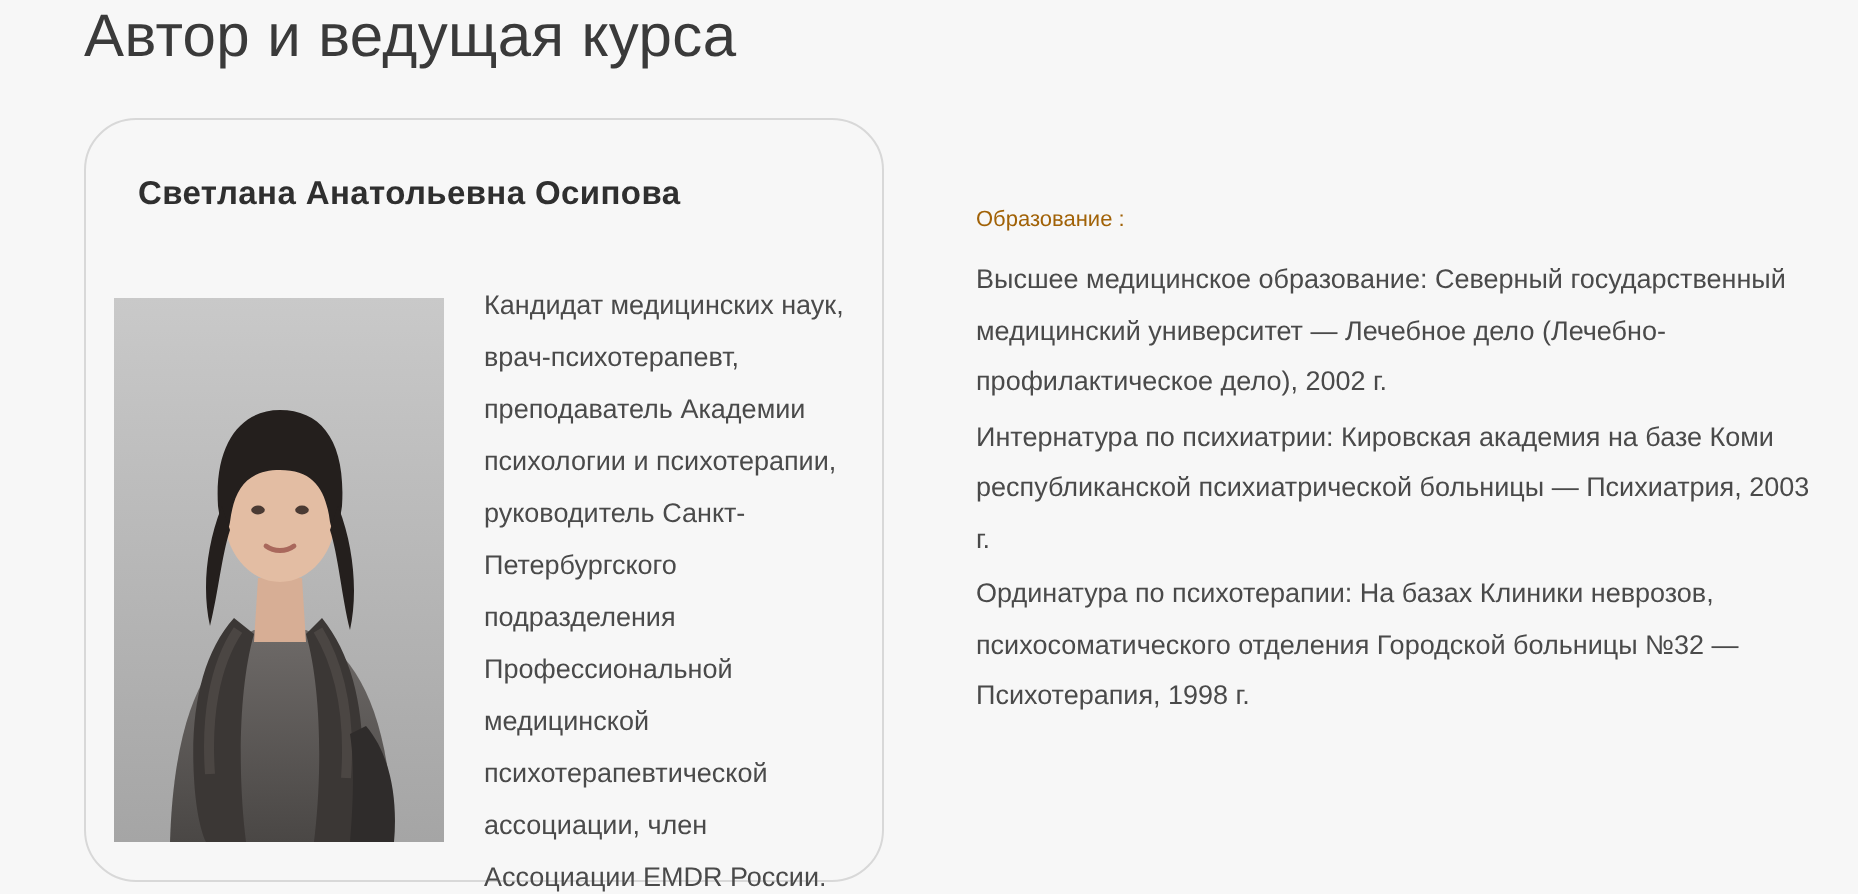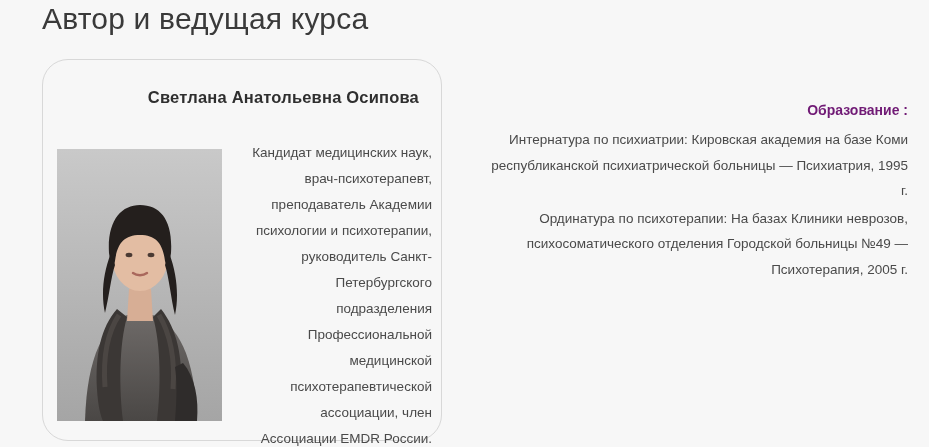--- a/index.html
+++ b/index.html
@@ -12,21 +12,20 @@
     background: #f7f7f7;
     font-family: "Liberation Sans", sans-serif;
     color: #3d3d3d;
     overflow: hidden;
   }
   .page {
     position: relative;
     width: 929px;
     height: 447px;
     box-sizing: border-box;
-    text-align: right;
   }
   .page-title {
     position: absolute;
     left: 42px;
     top: -2px;
     font-size: 30px;
     font-weight: 400;
     color: #3a3a3a;
     letter-spacing: 0.2px;
     line-height: 42px;
@@ -74,23 +73,23 @@
     line-height: 26px;
     color: #4a4a4a;
   }
   .edu {
     position: absolute;
     left: 488px;
     top: 97px;
     width: 420px;
   }
   .edu-title {
-    font-size: 14px;
-    font-weight: 700;
-    color: #701a75;
+    font-size: 11px;
+    font-weight: 400;
+    color: #a16207;
     line-height: 26px;
     margin-bottom: 4px;
   }
   .edu-item {
     font-size: 13.5px;
     line-height: 25.5px;
     color: #4a4a4a;
     margin-bottom: 2px;
   }
 </style>
@@ -142,17 +141,18 @@
         <ellipse cx="94" cy="106" rx="3.4" ry="2.2" fill="#4a3a33"></ellipse>
         <path d="M76 124 C80 127 86 127 90 124" stroke="#a9685c" stroke-width="2.4" fill="none" stroke-linecap="round"></path>
       </svg>
     </div>
 
     <div class="bio">Кандидат медицинских наук, врач-психотерапевт, преподаватель Академии психологии и психотерапии, руководитель Санкт-Петербургского подразделения Профессиональной медицинской психотерапевтической ассоциации, член Ассоциации EMDR России.</div>
   </div>
 
   <div class="edu">
     <div class="edu-title">Образование :</div>
-    <div class="edu-item">Интернатура по психиатрии: Кировская академия на базе Коми республиканской психиатрической больницы — Психиатрия, 1995 г.</div>
-    <div class="edu-item">Ординатура по психотерапии: На базах Клиники неврозов, психосоматического отделения Городской больницы №49 — Психотерапия, 2005 г.</div>
+    <div class="edu-item">Высшее медицинское образование: Северный государственный медицинский университет — Лечебное дело (Лечебно-профилактическое дело), 2002 г.</div>
+    <div class="edu-item">Интернатура по психиатрии: Кировская академия на базе Коми республиканской психиатрической больницы — Психиатрия, 2003 г.</div>
+    <div class="edu-item">Ординатура по психотерапии: На базах Клиники неврозов, психосоматического отделения Городской больницы №32 — Психотерапия, 1998 г.</div>
   </div>
 
 </div>
 
 </body></html>

